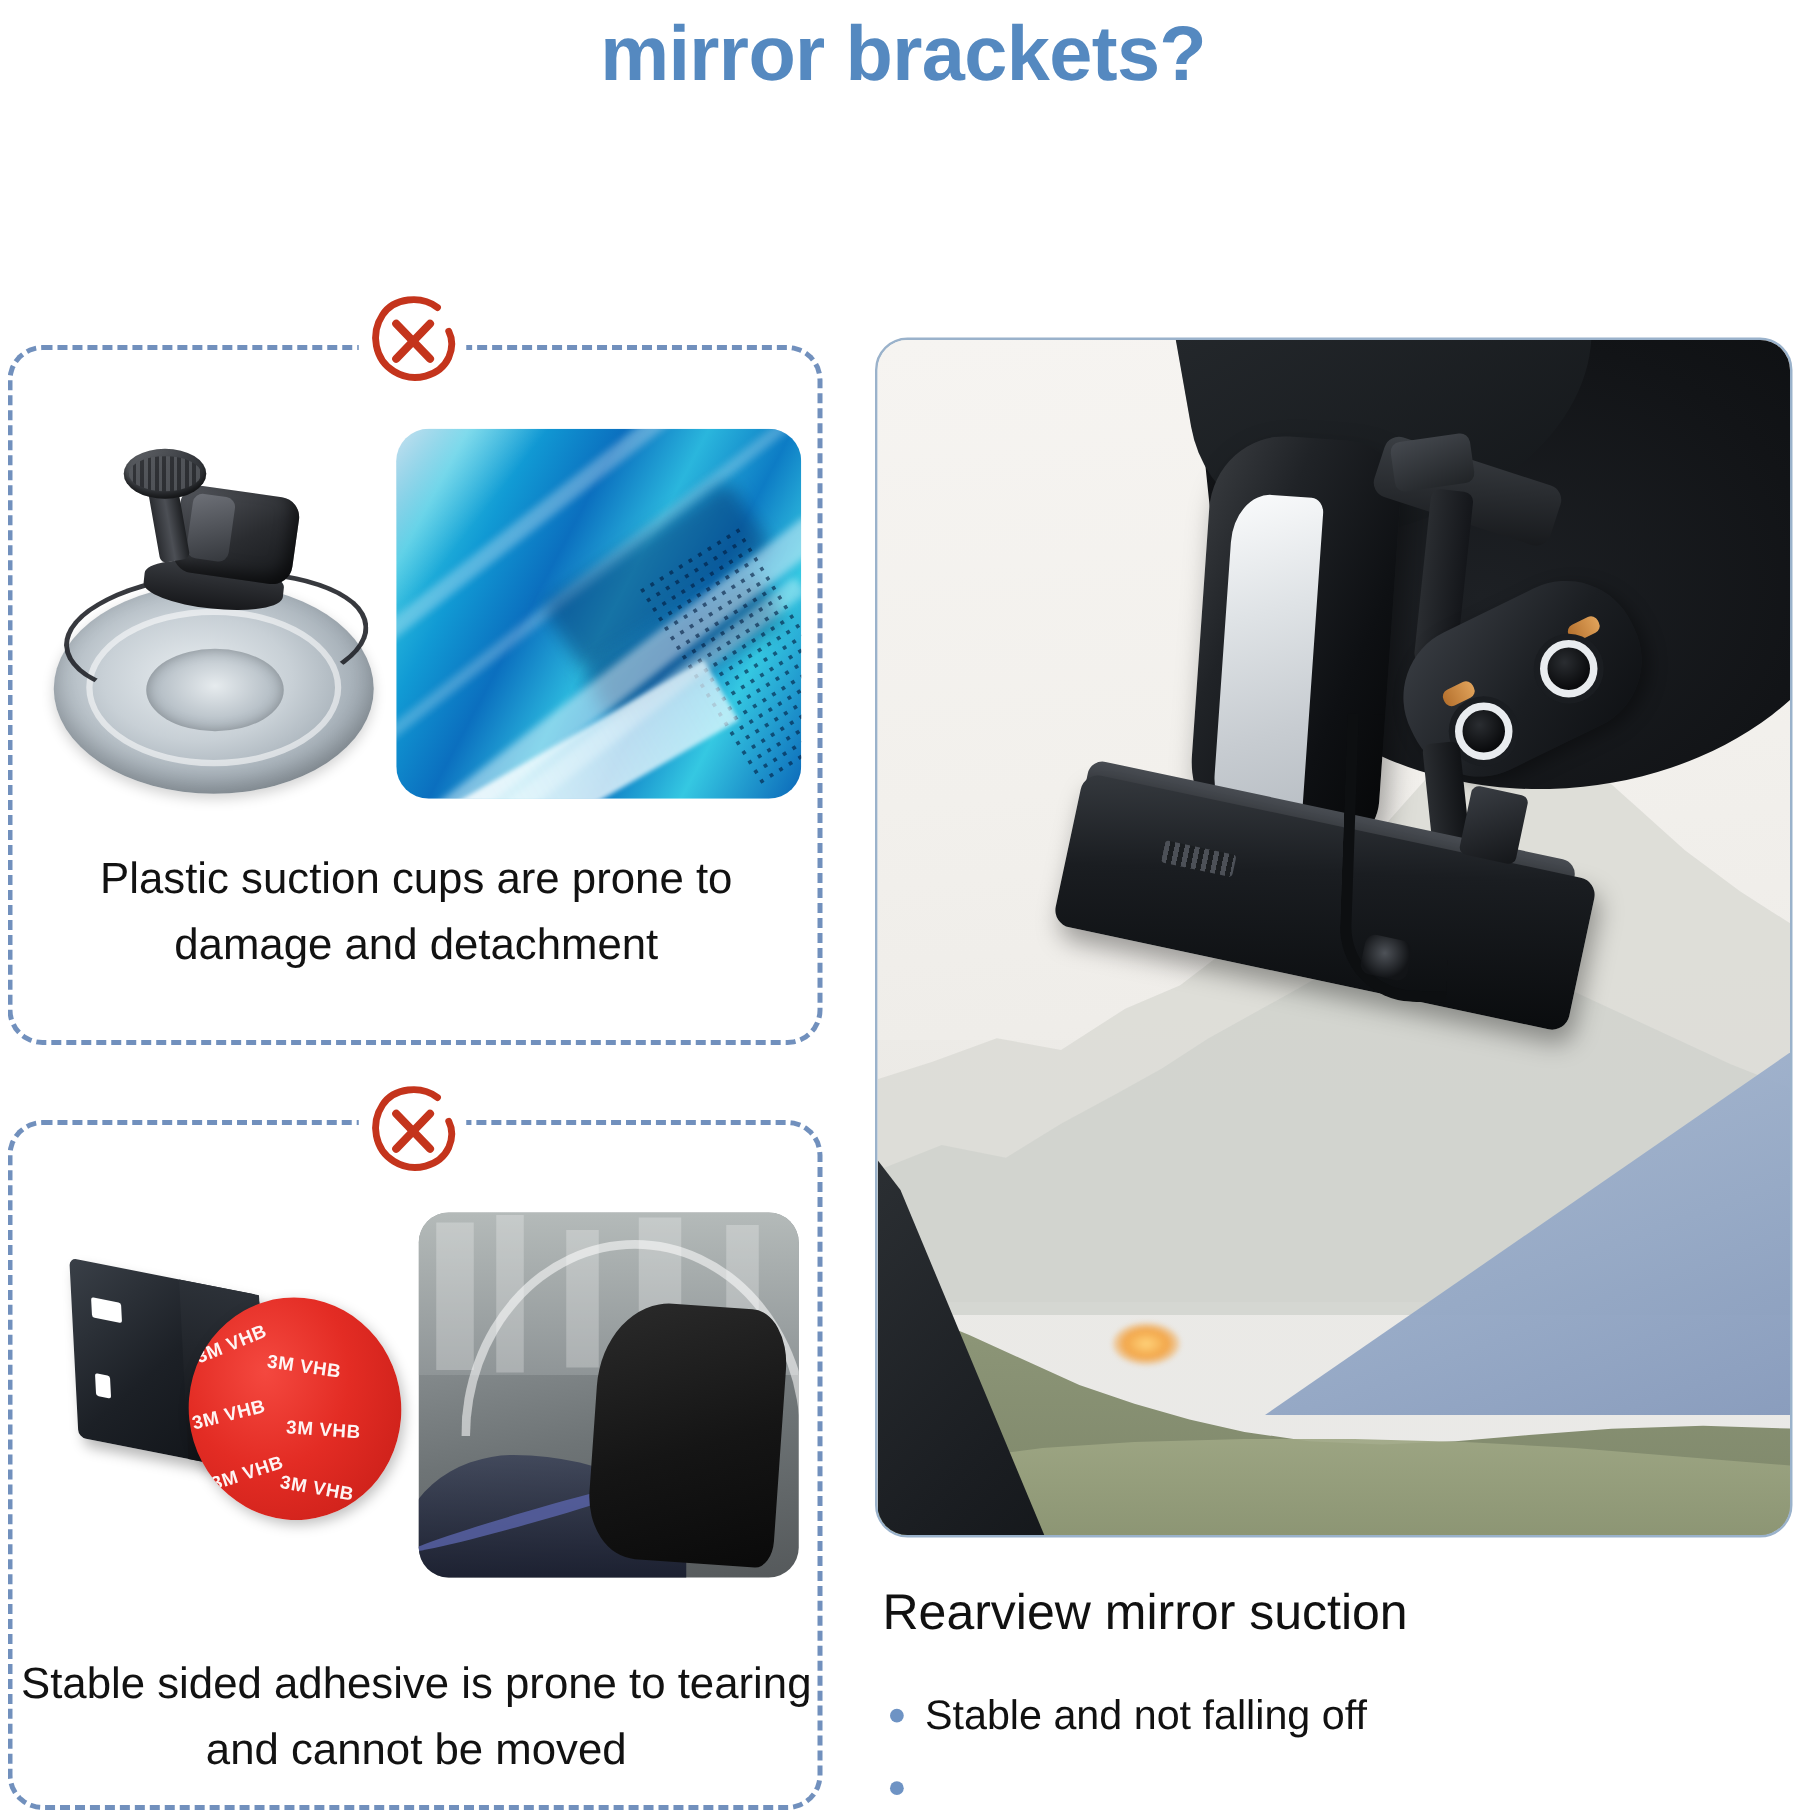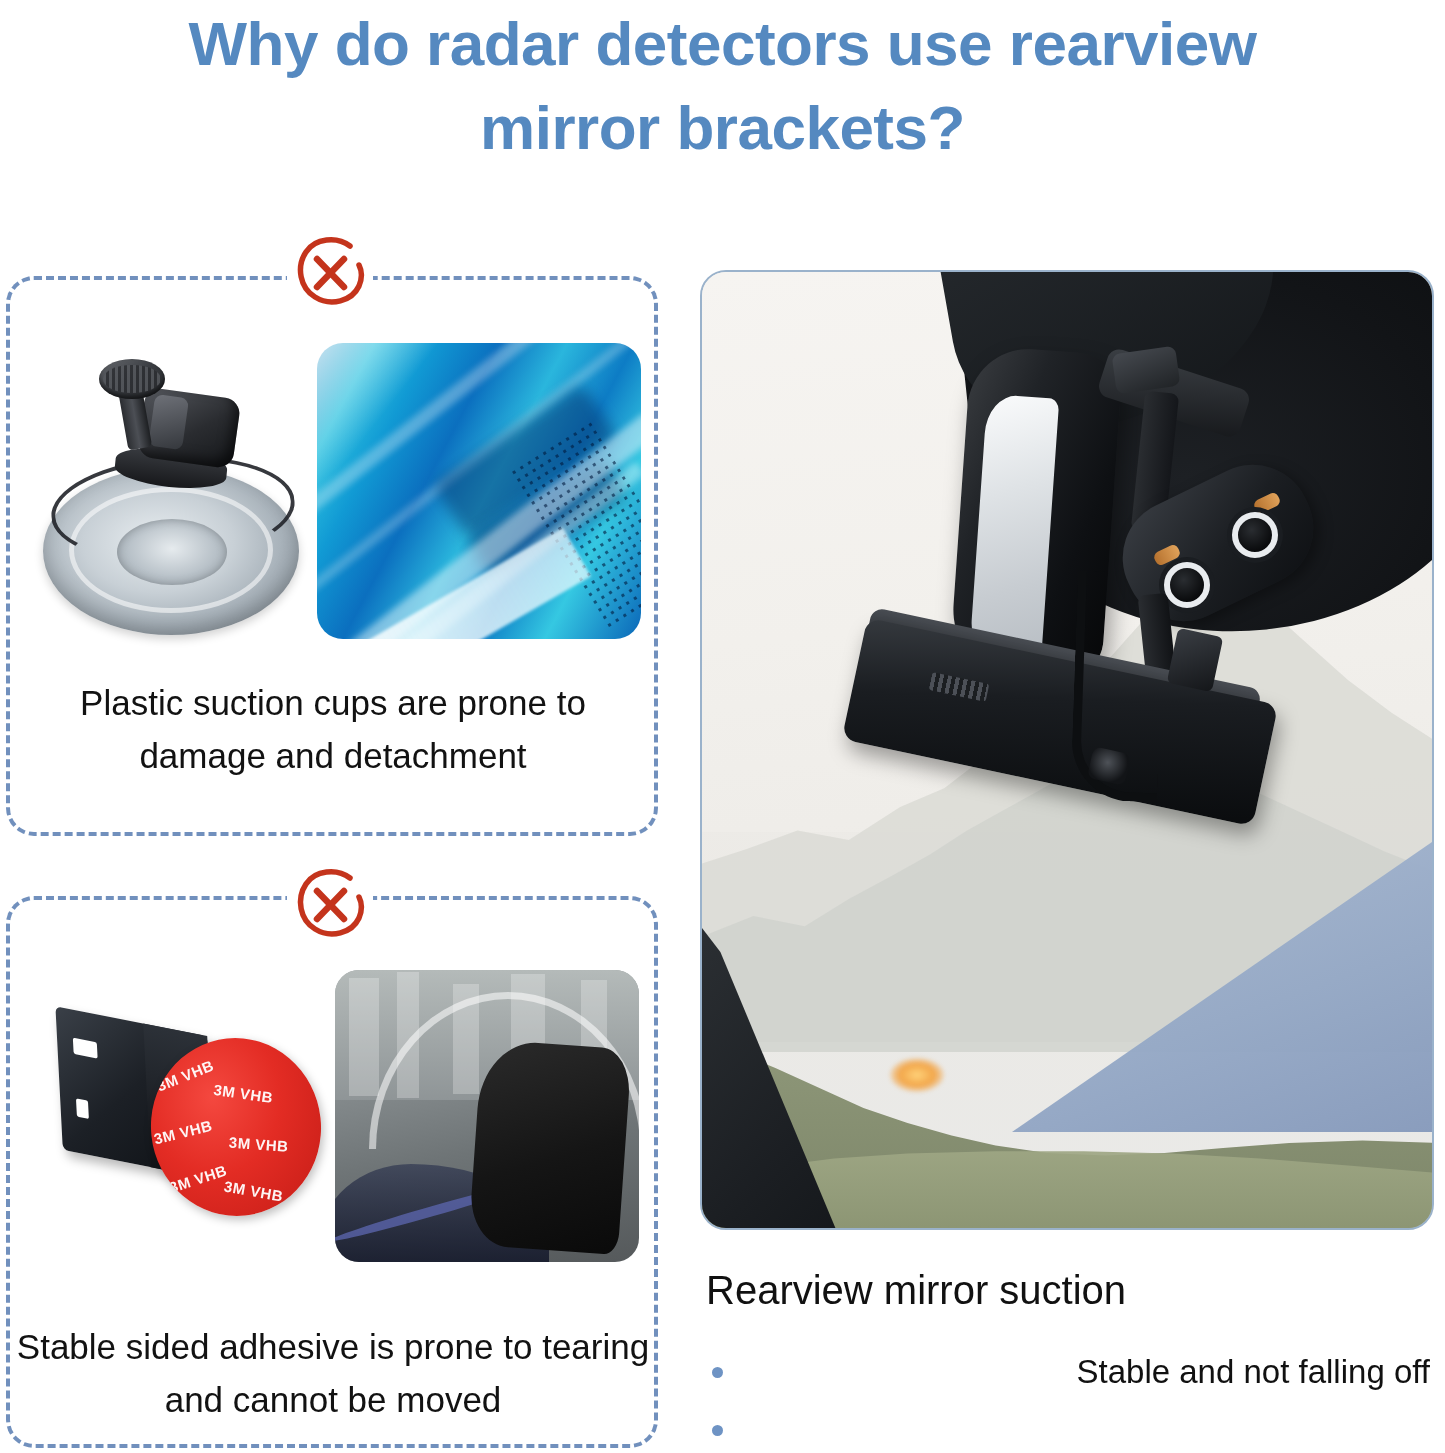--- a/index.html
+++ b/index.html
@@ -518,37 +518,35 @@
     position:absolute;
     left:706px;
     width:724px;
     color:#111111;
     font-family:"Liberation Sans", sans-serif;
     font-size:33px;
     font-weight:400;
     line-height:40px;
     padding-left:34px;
     box-sizing:border-box;
-    text-align:right;
   }
   #hero-bullet-1{ top:1352px; }
   #hero-bullet-2{ top:1410px; }
   .hero-bullet .dot{
     position:absolute;
     left:6px; top:15px;
     width:11px; height:11px;
     border-radius:50%;
     background:#6e93c4;
   }
 </style>
 </head>
 <body>
 
 <div id="title">
-  <span class="tl">Why do radar detectors use rearview</span>
   <span class="tl">mirror brackets?</span>
 </div>
 
 <div class="neg-card" id="neg-card-1"></div>
 
 <div class="x-badge" id="x-badge-1">
   <svg viewBox="0 0 86 86" xmlns="http://www.w3.org/2000/svg">
     <path d="M63 16 C50 6, 28 8, 19 22 C9 37, 13 58, 28 67 C44 77, 65 71, 72 56 C75 49, 75 41, 72 35" fill="none" stroke="#c4341c" stroke-width="5.5" stroke-linecap="round"></path>
     <path d="M30 29 L57 57" fill="none" stroke="#c4341c" stroke-width="6.5" stroke-linecap="round"></path>
     <path d="M57 29 L30 57" fill="none" stroke="#c4341c" stroke-width="6.5" stroke-linecap="round"></path>

